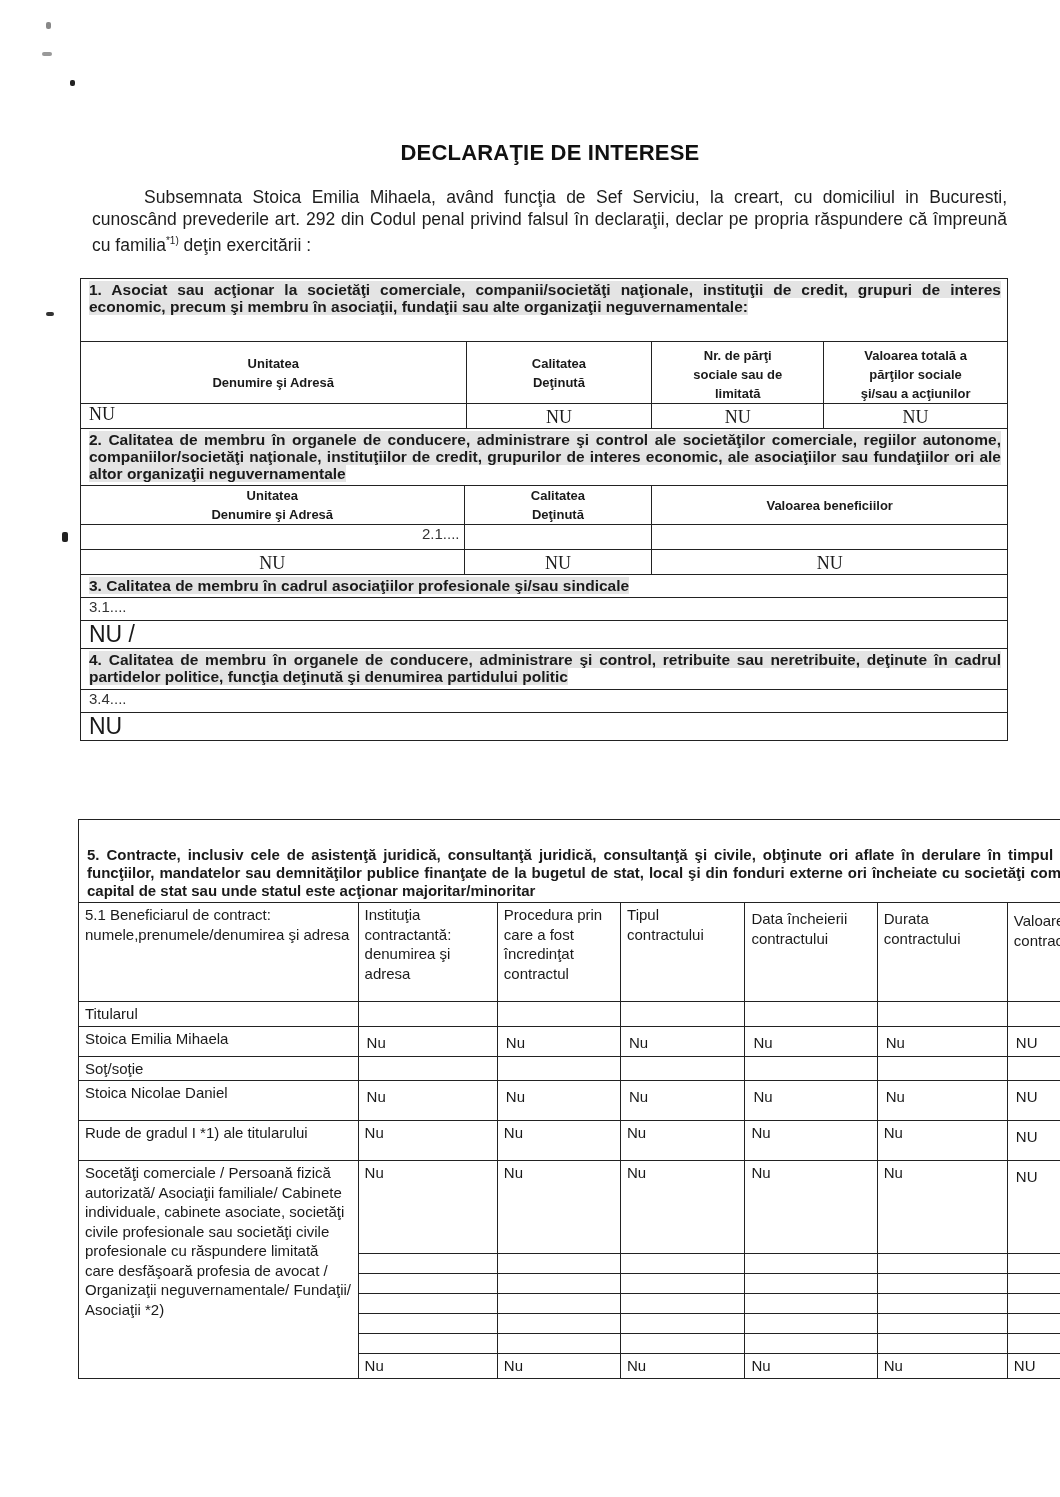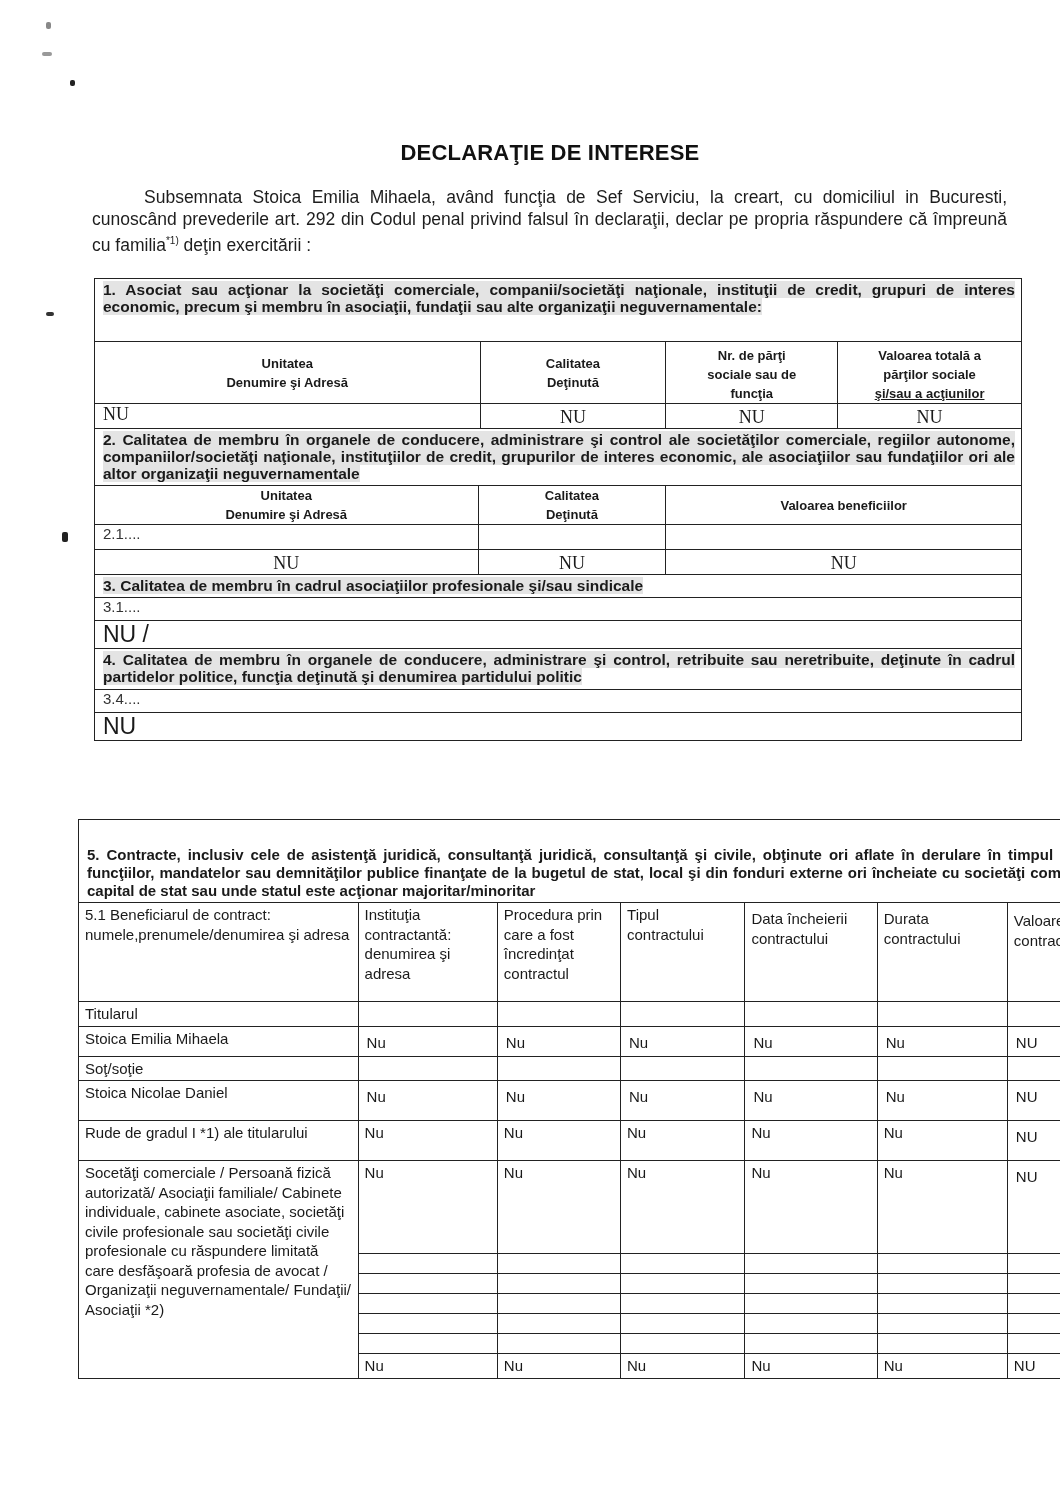--- a/index.html
+++ b/index.html
@@ -34,56 +34,56 @@
 <div class="mark" style="left:70px;top:80px;width:5px;height:6px;background:#222;"></div>
 <div class="mark" style="left:46px;top:312px;width:8px;height:4px;background:#333;"></div>
 <div class="mark" style="left:62px;top:532px;width:6px;height:10px;background:#222;"></div>
 
 <div class="title">DECLARAŢIE DE INTERESE</div>
 
 <div class="intro">
   <span class="indent"></span><span>Subsemnata Stoica Emilia Mihaela, având funcţia de Sef Serviciu, la creart, cu domiciliul in Bucuresti, cunoscând prevederile art. 292 din Codul penal privind falsul în declaraţii, declar pe propria răspundere că împreună cu familia</span><sup>*1)</sup><span> deţin exercitării :</span>
 </div>
 
-<table style="top:278px; left:94px; width:928px;">
+<table style="top:278px; left:80px; width:928px;">
   <colgroup>
       <col style="width:384px">
       <col style="width:2px">
       <col style="width:186px">
       <col style="width:172px">
       <col style="width:184px">
     </colgroup>
 
   <tbody>
       <tr>
     <td colspan="5" class="sect" style="height:58px; vertical-align:top;"><span class="hl">1. Asociat sau acţionar la societăţi comerciale, companii/societăţi naţionale, instituţii de credit, grupuri de interes economic, precum şi membru în asociaţii, fundaţii sau alte organizaţii neguvernamentale:</span></td>
   </tr>
   <tr>
     <td colspan="2" class="hdr" style="height:52px;"><span>Unitatea</span><br><span>Denumire şi Adresă</span></td>
     <td class="hdr"><span>Calitatea</span><br><span>Deţinută</span></td>
-    <td class="hdr" style="vertical-align:top; padding-top:4px;"><span>Nr. de părţi</span><br><span>sociale sau de</span><br><span>funcţia</span></td>
-    <td class="hdr" style="vertical-align:top; padding-top:4px;"><span>Valoarea totală a</span><br><span>părţilor sociale</span><br><span style="text-decoration:underline">şi/sau a acţiunilor</span></td>
+    <td class="hdr" style="vertical-align:top; padding-top:4px;"><span>Nr. de părţi</span><br><span>sociale sau de</span><br><span>limitată</span></td>
+    <td class="hdr" style="vertical-align:top; padding-top:4px;"><span>Valoarea totală a</span><br><span>părţilor sociale</span><br><span style="">şi/sau a acţiunilor</span></td>
   </tr>
   <tr>
     <td colspan="2" class="nu-left" style="height:24px;">NU</td>
     <td class="nu-serif">NU</td>
     <td class="nu-serif">NU</td>
     <td class="nu-serif">NU</td>
   </tr>
 
   <tr>
     <td colspan="5" class="sect" style="height:52px;"><span class="hl">2. Calitatea de membru în organele de conducere, administrare şi control ale societăţilor comerciale, regiilor autonome, companiilor/societăţi naţionale, instituţiilor de credit, grupurilor de interes economic, ale asociaţiilor sau fundaţiilor ori ale altor organizaţii neguvernamentale</span></td>
   </tr>
   <tr>
     <td class="hdr" style="height:38px;"><span>Unitatea</span><br><span>Denumire şi Adresă</span></td>
     <td colspan="2" class="hdr"><span>Calitatea</span><br><span>Deţinută</span></td>
     <td colspan="2" class="hdr">Valoarea beneficiilor</td>
   </tr>
   <tr>
-    <td class="num" style="height:24px;">2.1....</td>
+    <td class="num" style="height:24px;text-align:right;">2.1....</td>
     <td colspan="2"></td>
         <td colspan="2"></td>
   </tr>
   <tr>
     <td class="nu-serif" style="height:24px;">NU</td>
     <td colspan="2" class="nu-serif">NU</td>
     <td colspan="2" class="nu-serif">NU</td>
   </tr>
 
   <tr>

